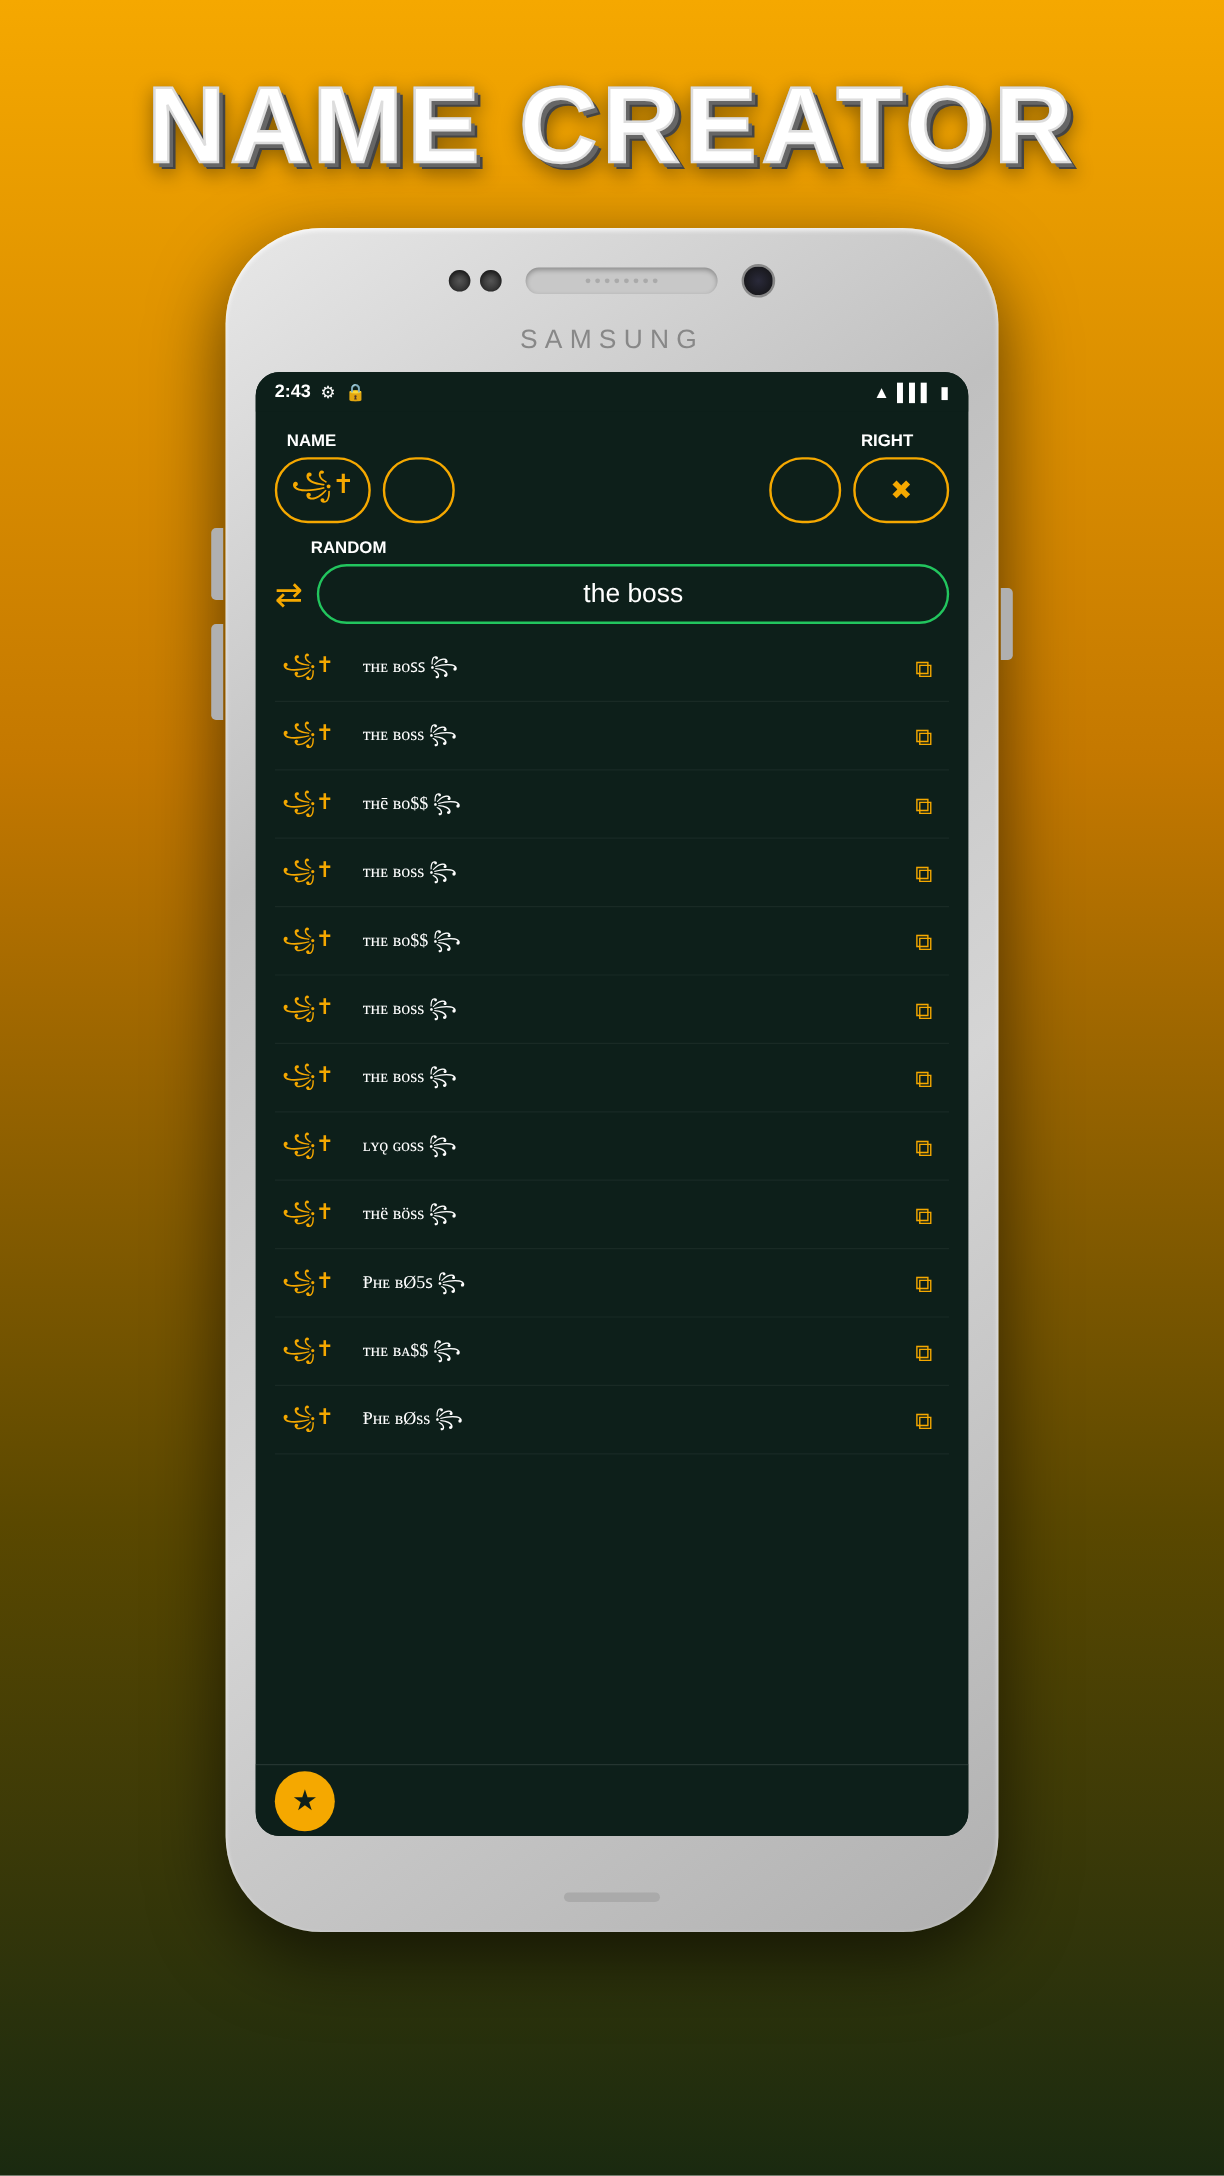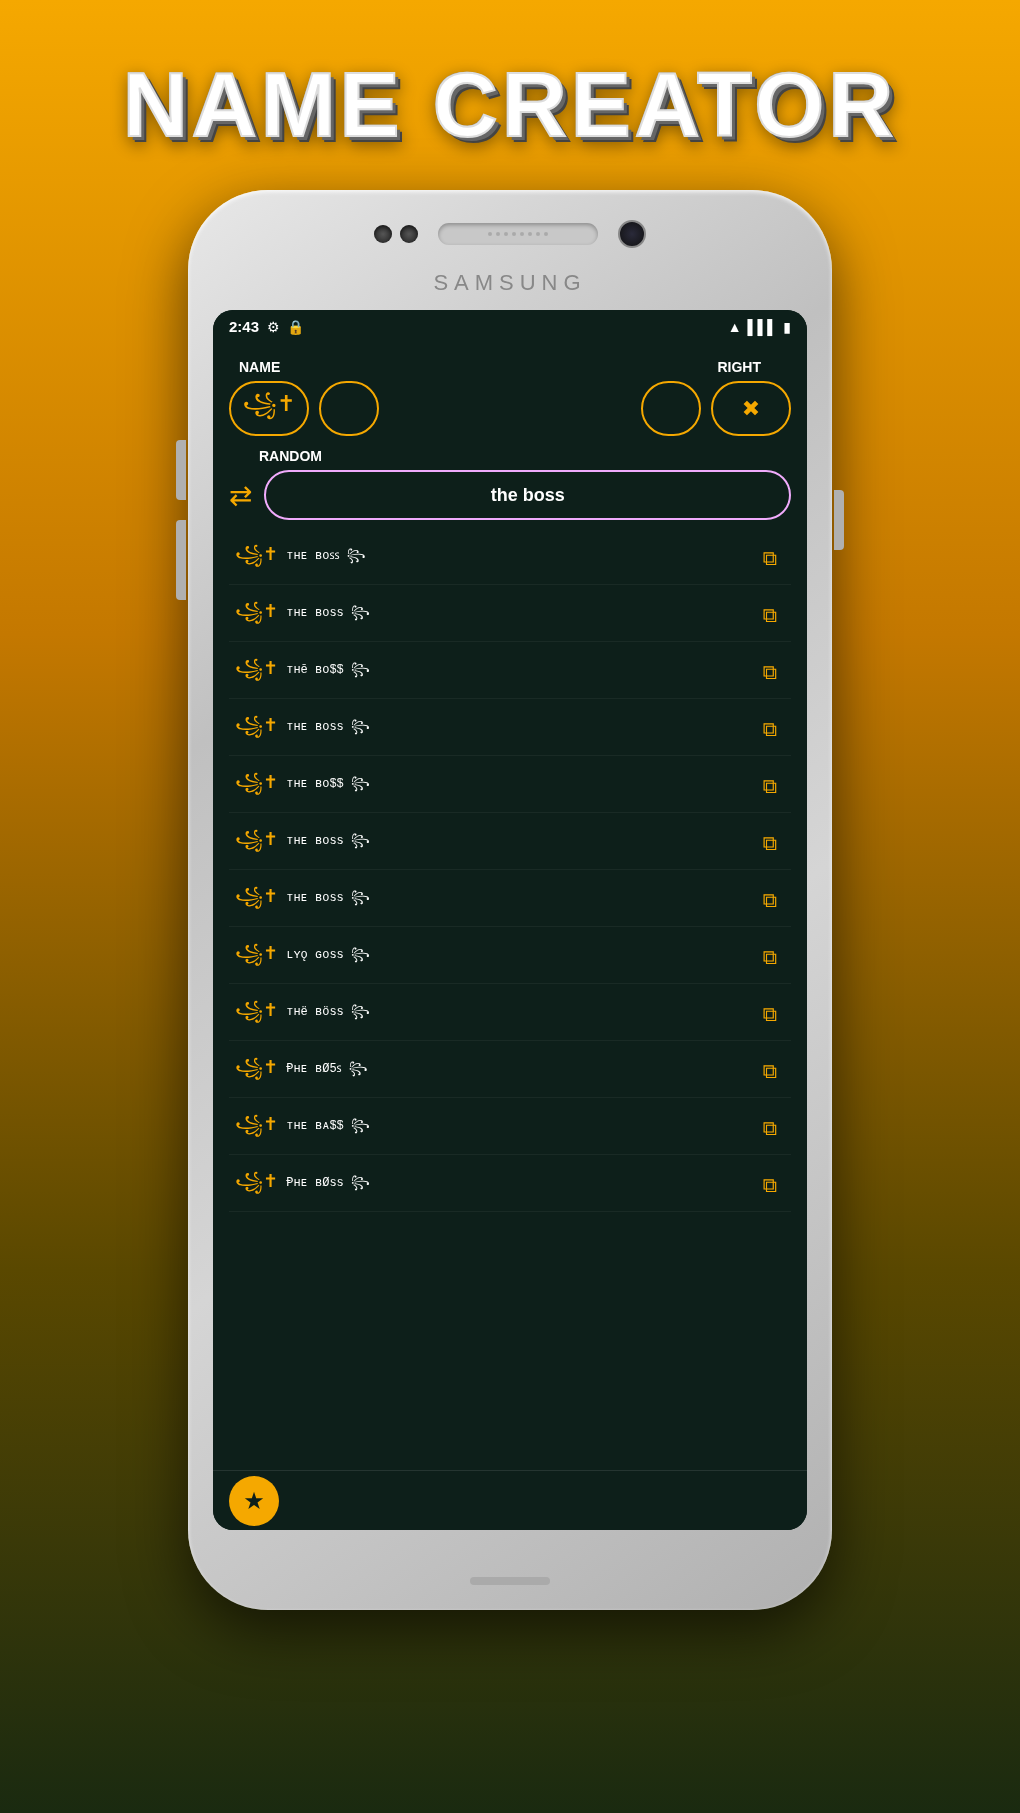--- a/index.html
+++ b/index.html
@@ -252,28 +252,27 @@
       color: #f5a800;
       font-size: 28px;
       cursor: pointer;
       background: none;
       border: none;
     }
 
     .name-input {
       flex: 1;
       height: 50px;
-      border: 2px solid #f0abfc;
+      border: 2px solid #22c55e;
       border-radius: 25px;
       background: transparent;
       color: white;
-      font-size: 18px;
+      font-size: 22px;
       text-align: center;
       padding: 0 20px;
-      font-weight: bold;
     }
 
     
     .name-list {
       flex: 1;
       overflow: hidden;
       display: flex;
       flex-direction: column;
       gap: 4px;
     }
@@ -294,22 +293,23 @@
     }
 
     .name-symbol {
       color: #f5a800;
       font-size: 18px;
       min-width: 30px;
     }
 
     .name-text {
       color: white;
-      font-size: 12px;
-      font-family: Liberation Mono, monospace;
+      font-size: 15px;
+      font-family: Liberation Serif, serif;
+      margin-left: 16px;
     }
 
     .copy-btn {
       color: #f5a800;
       font-size: 20px;
       cursor: pointer;
       background: none;
       border: none;
       padding: 4px 8px;
     }

